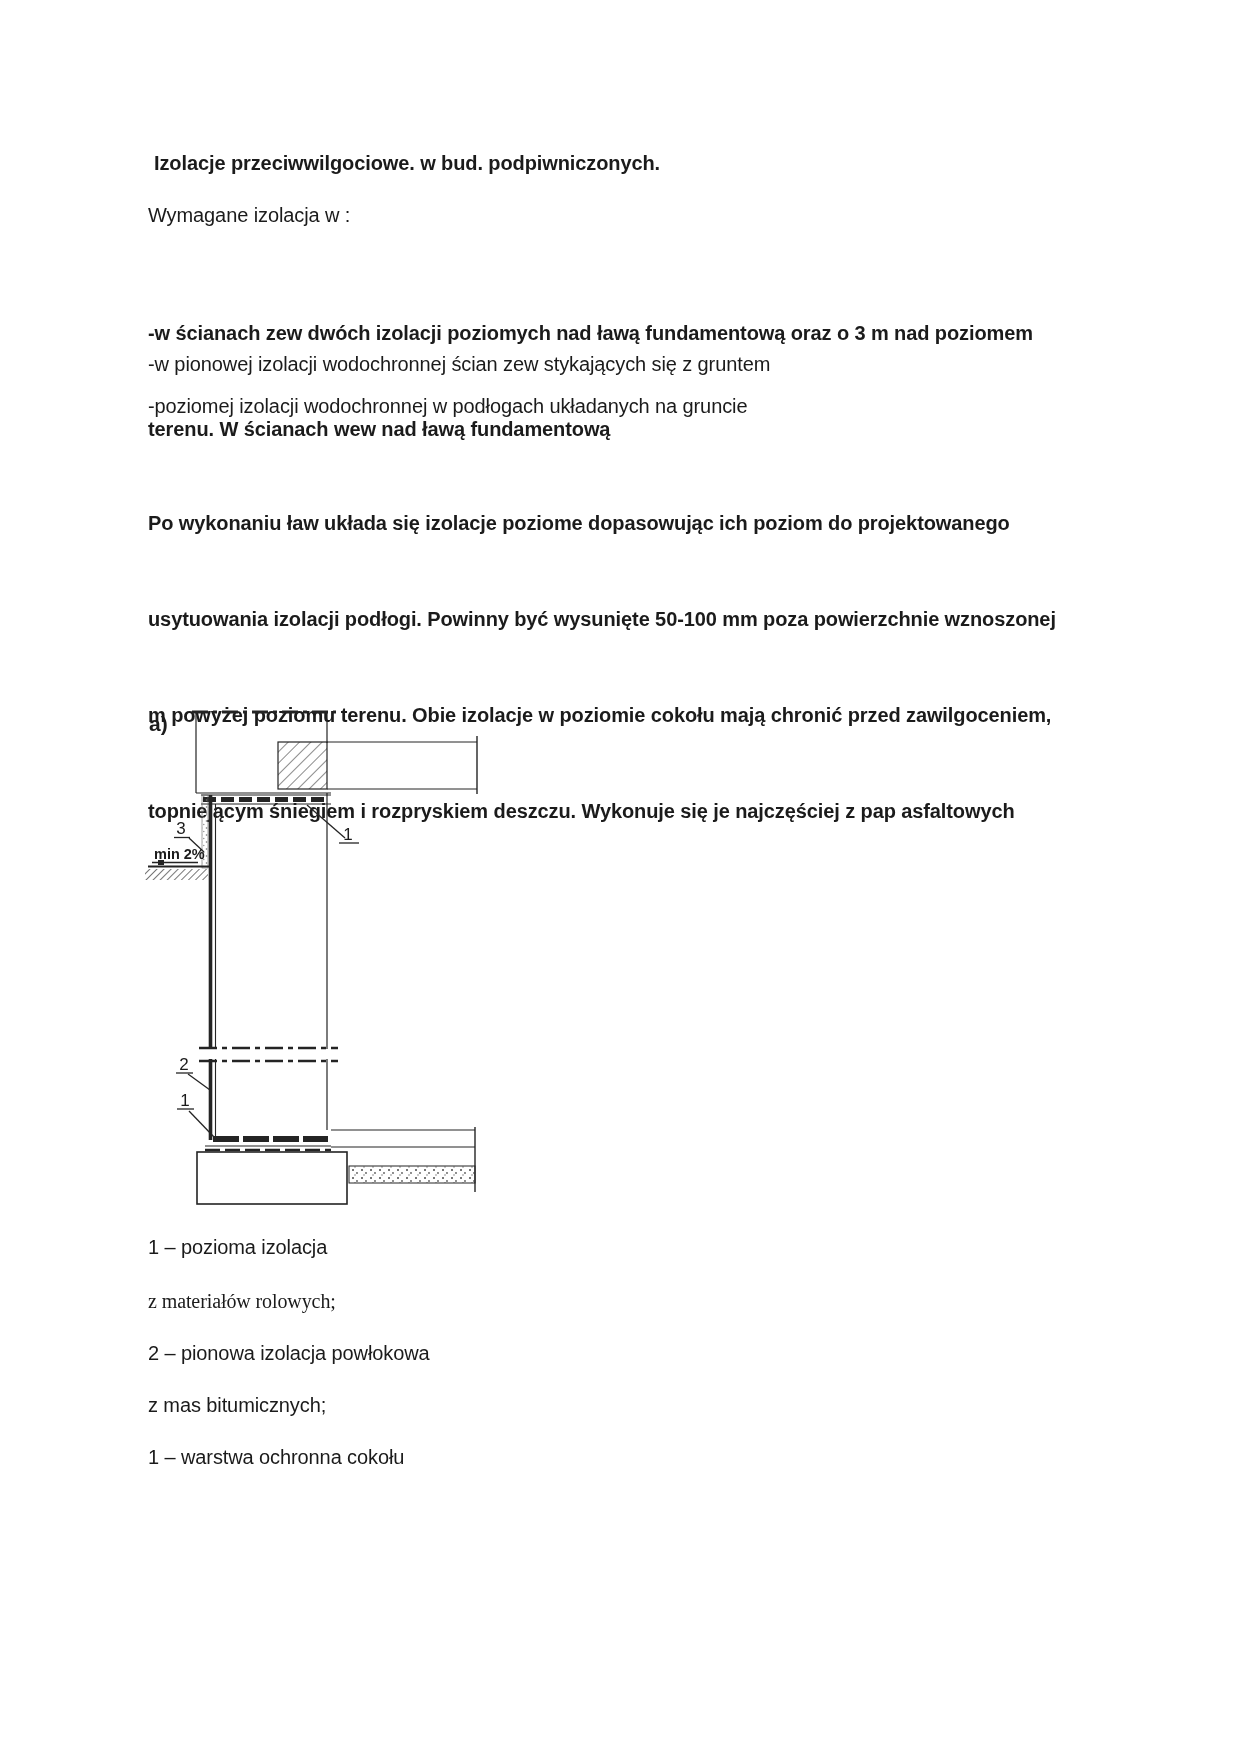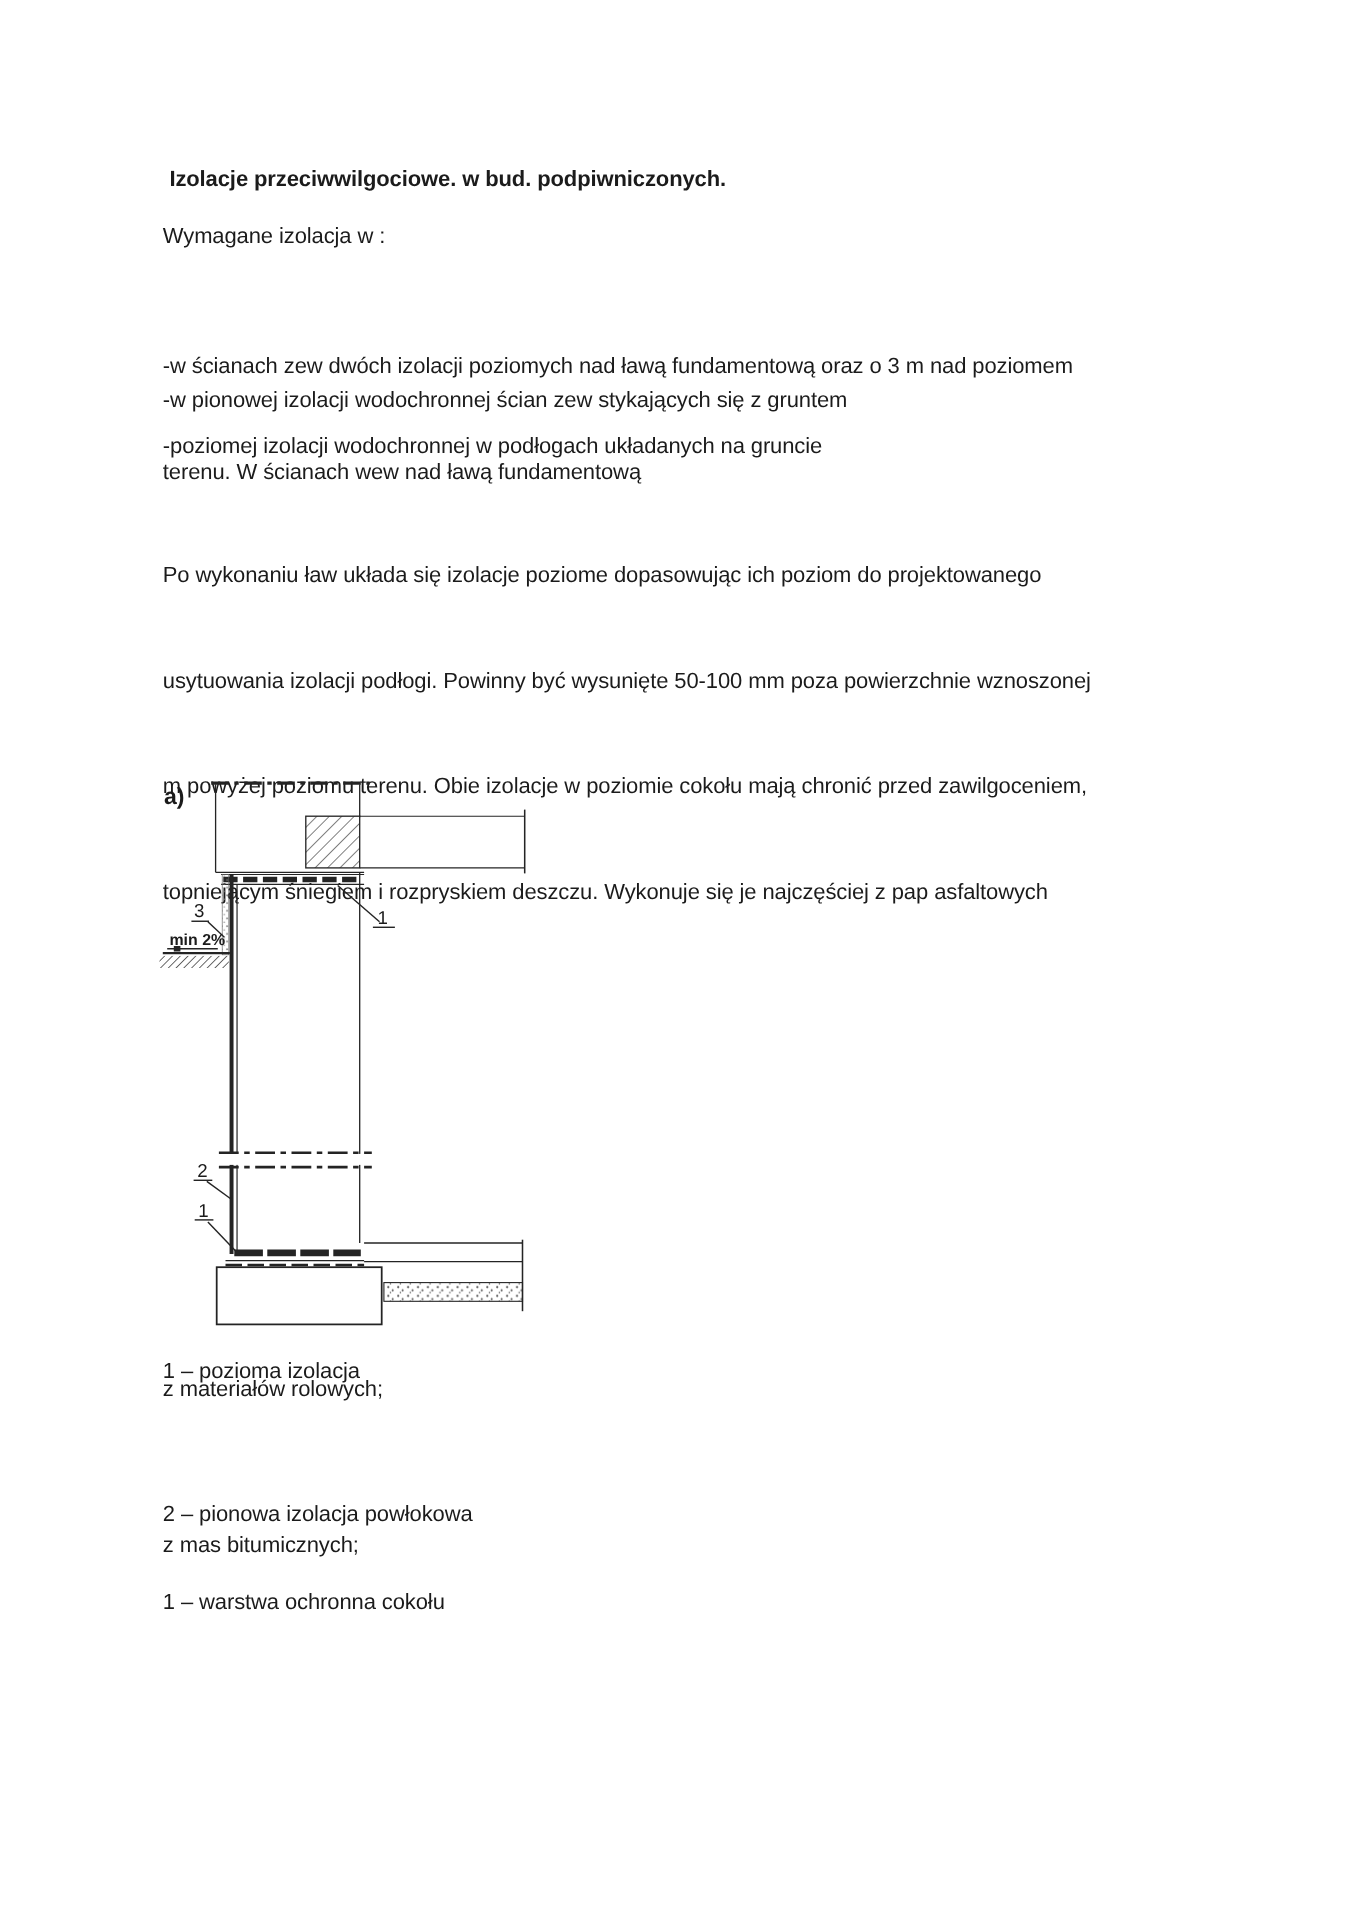--- a/index.html
+++ b/index.html
@@ -12,21 +12,21 @@
     overflow:hidden;
   }
   .tx {
     position:absolute;
     left:148px;
     font-size:20px;
     line-height:32px;
     letter-spacing:-0.1px;
     white-space:pre;
   }
-  .tx .line { display:block; }
+  .tx .line { display:block;font-weight:bold; }
   .doc-title {
     left:154px;
     font-weight:700;
   }
   svg text { font-family:"Liberation Sans", sans-serif; }
 </style>
 </head>
 <body>
 
 <div class="page">
@@ -128,18 +128,18 @@
       <text x="149" y="731" font-size="21" font-weight="700">a)</text>
       <text x="348" y="840" font-size="17" text-anchor="middle">1</text>
       <text x="181" y="834" font-size="17" text-anchor="middle">3</text>
       <text x="154" y="859" font-size="14.5" font-weight="700">min 2%</text>
       <text x="184" y="1070" font-size="17" text-anchor="middle">2</text>
       <text x="185" y="1106" font-size="17" text-anchor="middle">1</text>
     </g>
   </svg>
 
   <div class="tx" style="top:1231px;">1 – pozioma izolacja</div>
-  <div class="tx" style="top:1247px;">z materiałów rolowych;</div>
-  <div class="tx" style="top:1337px;margin-top:24px;">2 – pionowa izolacja powłokowa</div>
+  <div class="tx" style="top:1285px;font-family:Liberation Serif, serif;">z materiałów rolowych;</div>
+  <div class="tx" style="top:1337px;">2 – pionowa izolacja powłokowa</div>
   <div class="tx" style="top:1389px;">z mas bitumicznych;</div>
   <div class="tx" style="top:1441px;">1 – warstwa ochronna cokołu</div>
 
 </div>
 
 </body></html>

